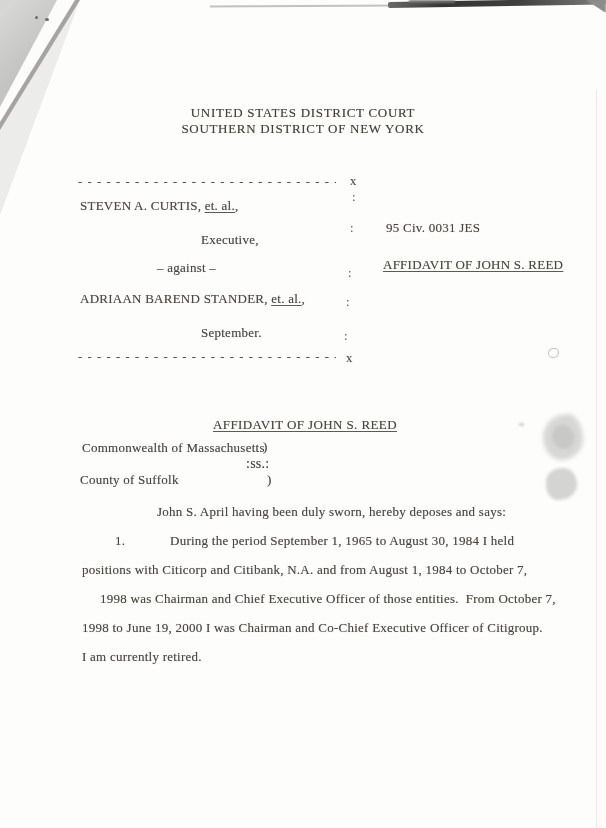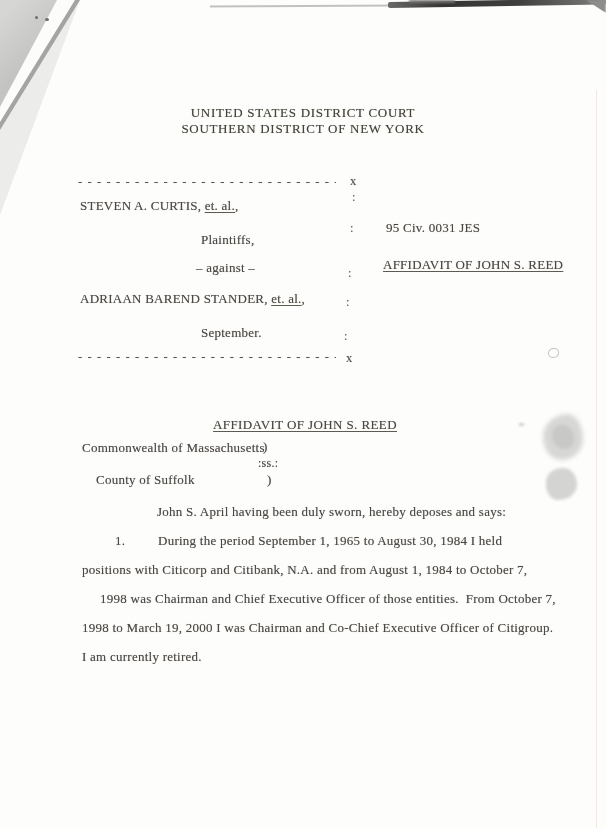--- a/index.html
+++ b/index.html
@@ -150,46 +150,46 @@
   <div class="t dash" style="left:78px; top:175px;">- - - - - - - - - - - - - - - - - - - - - - - - - - - - - - - - - -</div>
   <div class="t xmark" style="left:350px; top:174px;">x</div>
 
   <div class="t colon" style="left:352px; top:190px;">:</div>
 
   <div class="t" style="left:80px; top:198px;"><span>STEVEN A. CURTIS, </span><span class="ul">et. al.</span><span>,</span></div>
 
   <div class="t colon" style="left:350px; top:221px;">:</div>
   <div class="t" style="left:386px; top:220px;text-align:center;">95 Civ. 0031 JES</div>
 
-  <div class="t" style="left:201px; top:232px;">Plaintiffs,</div>
+  <div class="t" style="left:201px; top:232px;">Executive,</div>
 
   <div class="t ul title-underline" style="left:383px; top:249px;">AFFIDAVIT OF JOHN S. REED</div>
 
-  <div class="t" style="left:157px; top:260px;margin-left:39px;">– against –</div>
+  <div class="t" style="left:157px; top:260px;">– against –</div>
   <div class="t colon" style="left:348px; top:266px;">:</div>
 
   <div class="t" style="left:80px; top:291px;text-align:center;"><span>ADRIAAN BAREND STANDER, </span><span class="ul">et. al.</span><span>,</span></div>
   <div class="t colon" style="left:346px; top:295px;">:</div>
 
   <div class="t" style="left:201px; top:325px;">September.</div>
   <div class="t colon" style="left:344px; top:329px;">:</div>
 
   <div class="t dash" style="left:78px; top:350px;">- - - - - - - - - - - - - - - - - - - - - - - - - - - - - - - - - -</div>
   <div class="t xmark" style="left:346px; top:351px;">x</div>
 
   <div class="t ul title-underline" style="left:213px; top:409px; letter-spacing:0.4px;">AFFIDAVIT OF JOHN S. REED</div>
 
   <div class="t" style="left:82px; top:440px;">Commonwealth of Massachusetts</div>
   <div class="t" style="left:263px; top:439px;">)</div>
-  <div class="t" style="left:258px; top:456px; font-size:12px;">:ss.:</div>
-  <div class="t" style="left:96px; top:472px;">County of Suffolk</div>
+  <div class="t" style="left:246px; top:456px; font-size:14px;">:ss.:</div>
+  <div class="t" style="left:80px; top:472px;">County of Suffolk</div>
   <div class="t" style="left:267px; top:472px;">)</div>
 
   <div class="t" style="left:157px; top:504px;">John S. April having been duly sworn, hereby deposes and says:</div>
 
   <div class="t" style="left:115px; top:533px;">1.</div>
-  <div class="t" style="left:158px; top:533px;text-align:center;">During the period September 1, 1965 to August 30, 1984 I held</div>
+  <div class="t" style="left:170px; top:533px;text-align:center;">During the period September 1, 1965 to August 30, 1984 I held</div>
   <div class="t" style="left:82px; top:562px;">positions with Citicorp and Citibank, N.A. and from August 1, 1984 to October 7,</div>
   <div class="t" style="left:100px; top:591px;">1998 was Chairman and Chief Executive Officer of those entities.  From October 7,</div>
-  <div class="t" style="left:82px; top:620px;">1998 to March 19, 2000 I was Chairman and Co-Chief Executive Officer of Citigroup.</div>
+  <div class="t" style="left:82px; top:620px;">1998 to June 19, 2000 I was Chairman and Co-Chief Executive Officer of Citigroup.</div>
   <div class="t" style="left:82px; top:649px;">I am currently retired.</div>
 
 </div>
 
 </body></html>

